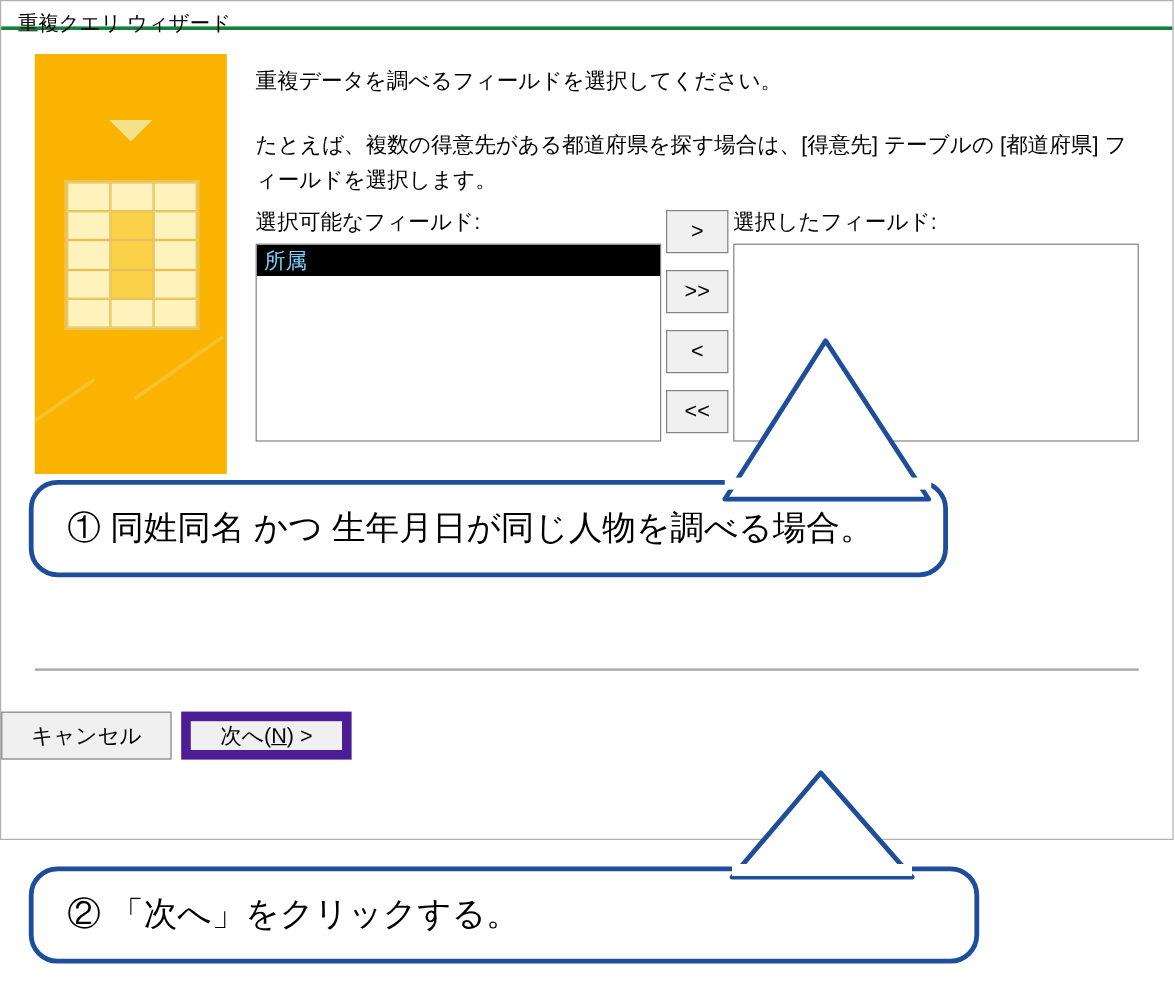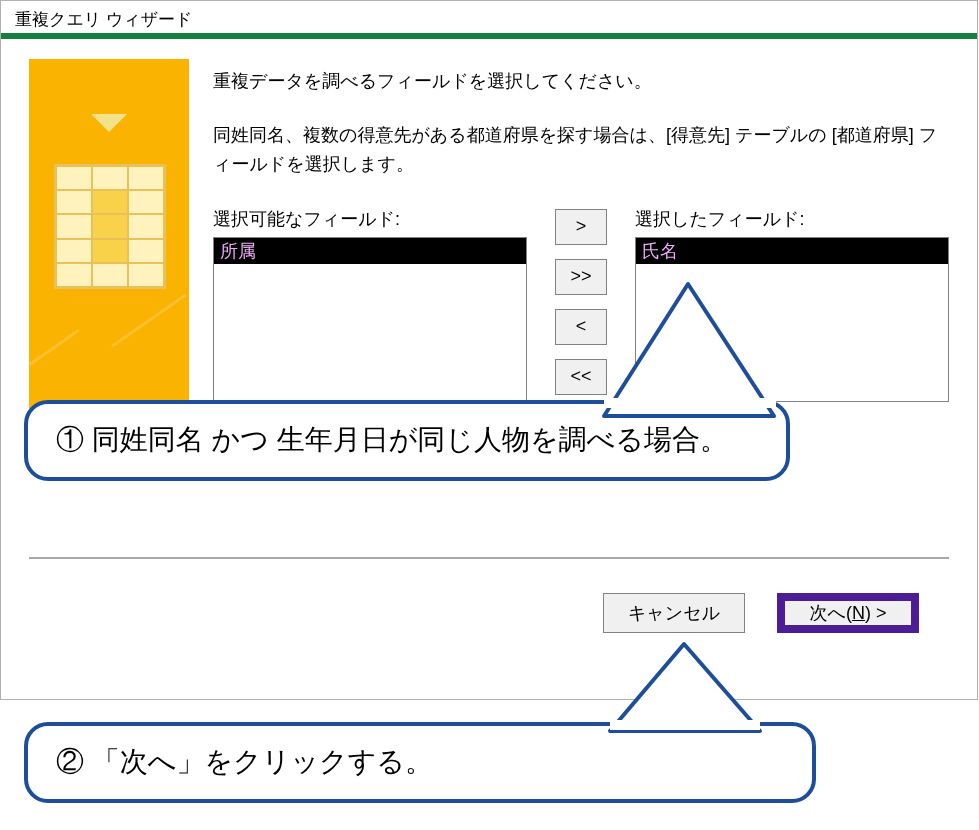--- a/index.html
+++ b/index.html
@@ -12,24 +12,24 @@
   }
 
   
   .wizard-window{
     position:absolute;left:0;top:0;
     width:978px;height:700px;
     border:1px solid #b0b0b0;
     background:#fff;
   }
   .titlebar{
-    height:38px;line-height:38px;
+    height:24px;line-height:38px;
     padding-left:14px;
     font-size:17px;
-    border-bottom:6px solid #15803d;
+    border-bottom:3px solid #15803d;
   }
 
   .wizard-body{
     position:relative;
     padding:20px 28px 0 28px;
     display:flex;
     gap:24px;
   }
 
   
@@ -62,54 +62,54 @@
     background:rgba(255,255,255,0.18);
     height:3px;
   }
 
   
   .wizard-right{flex:1;min-width:0}
   .instr1{font-size:18px;margin-top:10px}
   .instr2{font-size:18px;margin-top:28px;line-height:1.6}
 
   .picker-area{
-    display:flex;margin-top:28px;gap:28px;align-items:flex-start;
+    display:flex;margin-top:8px;gap:4px;align-items:flex-start;
   }
   .col{flex:1;min-width:0}
   .col-label{font-size:18px;margin-bottom:6px}
   .listbox{
     height:165px;
     border:1px solid #828282;
     background:#fff;
     overflow:hidden;
     font-size:18px;
   }
   .listbox .item{padding:1px 6px;white-space:nowrap}
-  .listbox .item.sel{background:#000;color:#f0abfc}
+  .listbox .item.sel{background:#000;color:#7dd3fc}
   .mid-btns{
     display:flex;flex-direction:column;gap:14px;
     padding-top:2px;
   }
   .mid-btns button{
     width:52px;height:36px;
     background:#f0f0f0;
     border:1px solid #828282;
     font-size:18px;font-family:inherit;
     cursor:pointer;
   }
 
   
   .footer-divider{
     position:absolute;left:28px;right:28px;top:556px;
     border:none;border-top:2px solid #a8a8a8;
   }
   .footer{
     position:absolute;left:0;right:0;top:592px;
-    display:flex;gap:32px;
-    justify-content:flex-end;
+    display:flex;gap:8px;
+    justify-content:flex-start;
     padding-right:58px;
   }
   .footer button{
     width:142px;height:40px;
     background:#f0f0f0;
     border:1px solid #828282;
     font-size:18px;font-family:inherit;
     cursor:pointer;
   }
   .footer button.primary{border:8px solid #4c1d95}
@@ -164,42 +164,41 @@
         <div></div>
           <div></div>
           <div></div>
       </div>
       <div class="deco-line" style="left:-5px;bottom:60px;width:60px;transform:rotate(-35deg)"></div>
       <div class="deco-line" style="right:-5px;top:260px;width:90px;transform:rotate(-35deg)"></div>
     </div>
 
     <div class="wizard-right">
       <p class="instr1">重複データを調べるフィールドを選択してください。</p>
-      <p class="instr2">同姓同名、複数の得意先がある都道府県を探す場合は、[得意先] テーブルの [都道府県] フィールドを選択します。</p>
+      <p class="instr2">たとえば、複数の得意先がある都道府県を探す場合は、[得意先] テーブルの [都道府県] フィールドを選択します。</p>
 
       <div class="picker-area">
 
         <div class="col">
           <div class="col-label">選択可能なフィールド:</div>
           <div class="listbox" id="available-list">
               <div class="item sel">所属</div>
             </div>
         </div>
 
         <div class="mid-btns">
           <button>&gt;</button>
           <button>&gt;&gt;</button>
           <button>&lt;</button>
           <button>&lt;&lt;</button>
         </div>
 
         <div class="col">
           <div class="col-label">選択したフィールド:</div>
           <div class="listbox" id="selected-list">
-              <div class="item sel">氏名</div>
             </div>
         </div>
       </div>
     </div>
   </div>
 
   <hr class="footer-divider">
 
   <div class="footer">
     <button>キャンセル</button>

